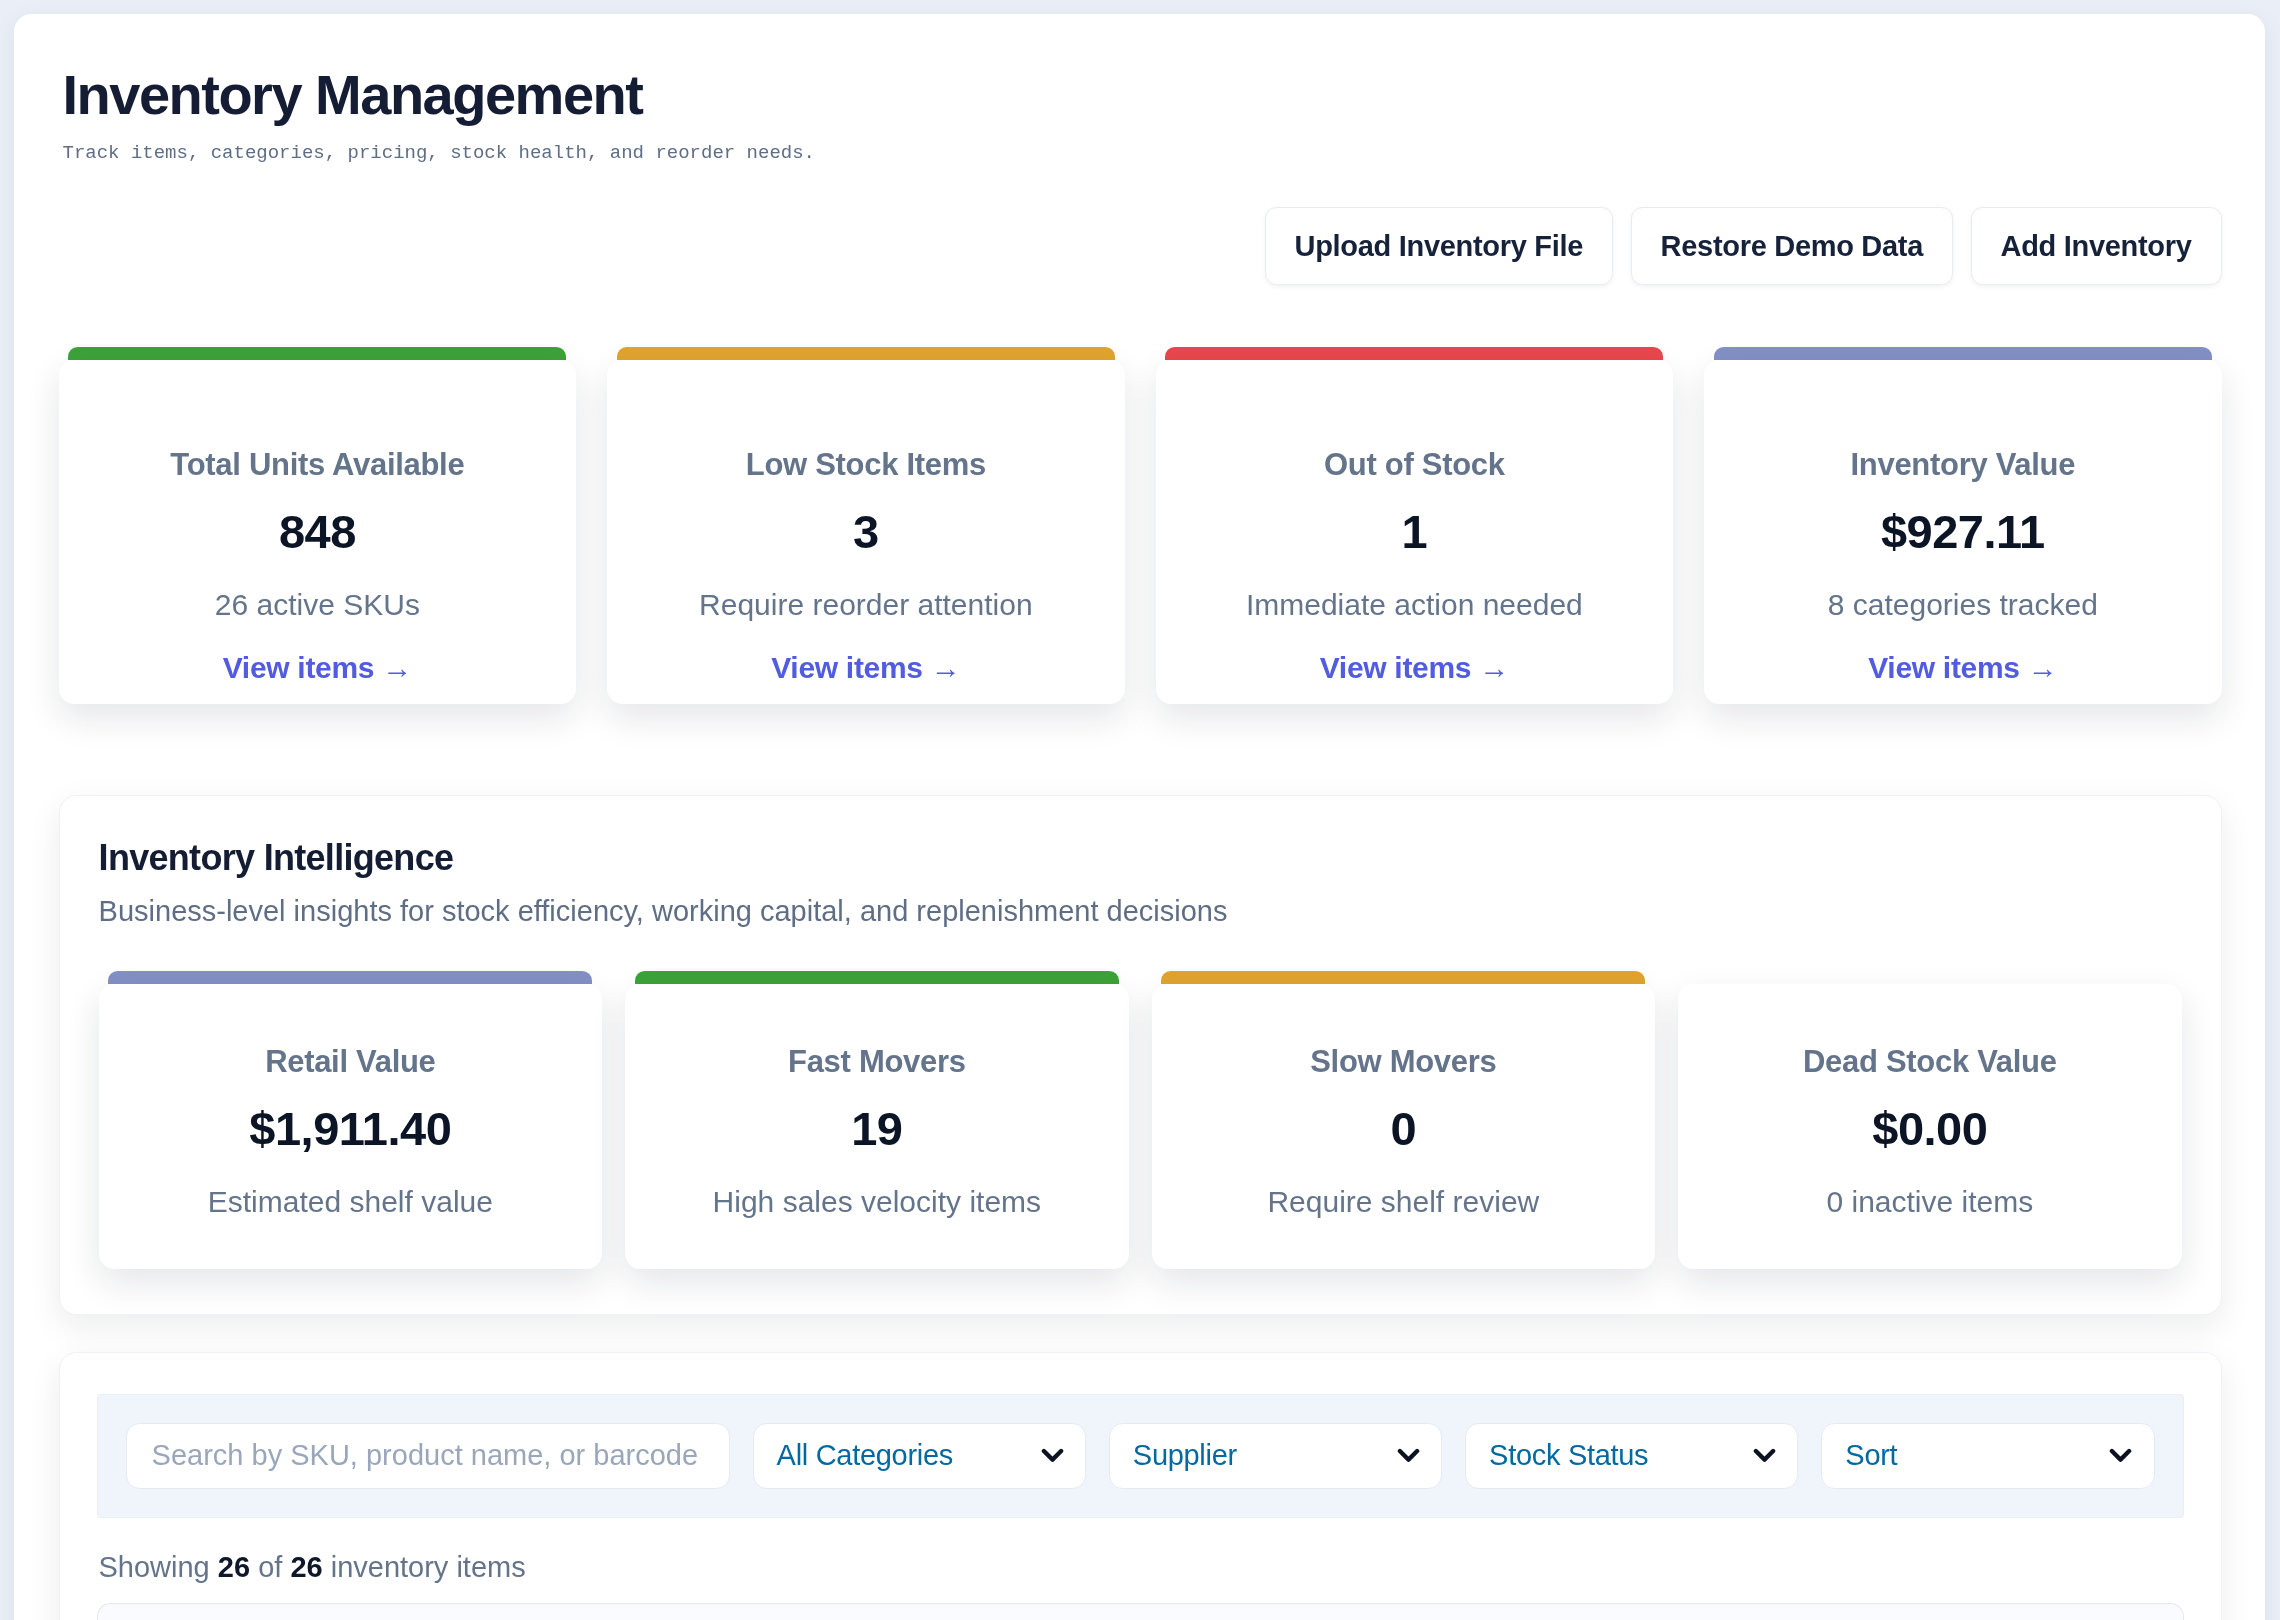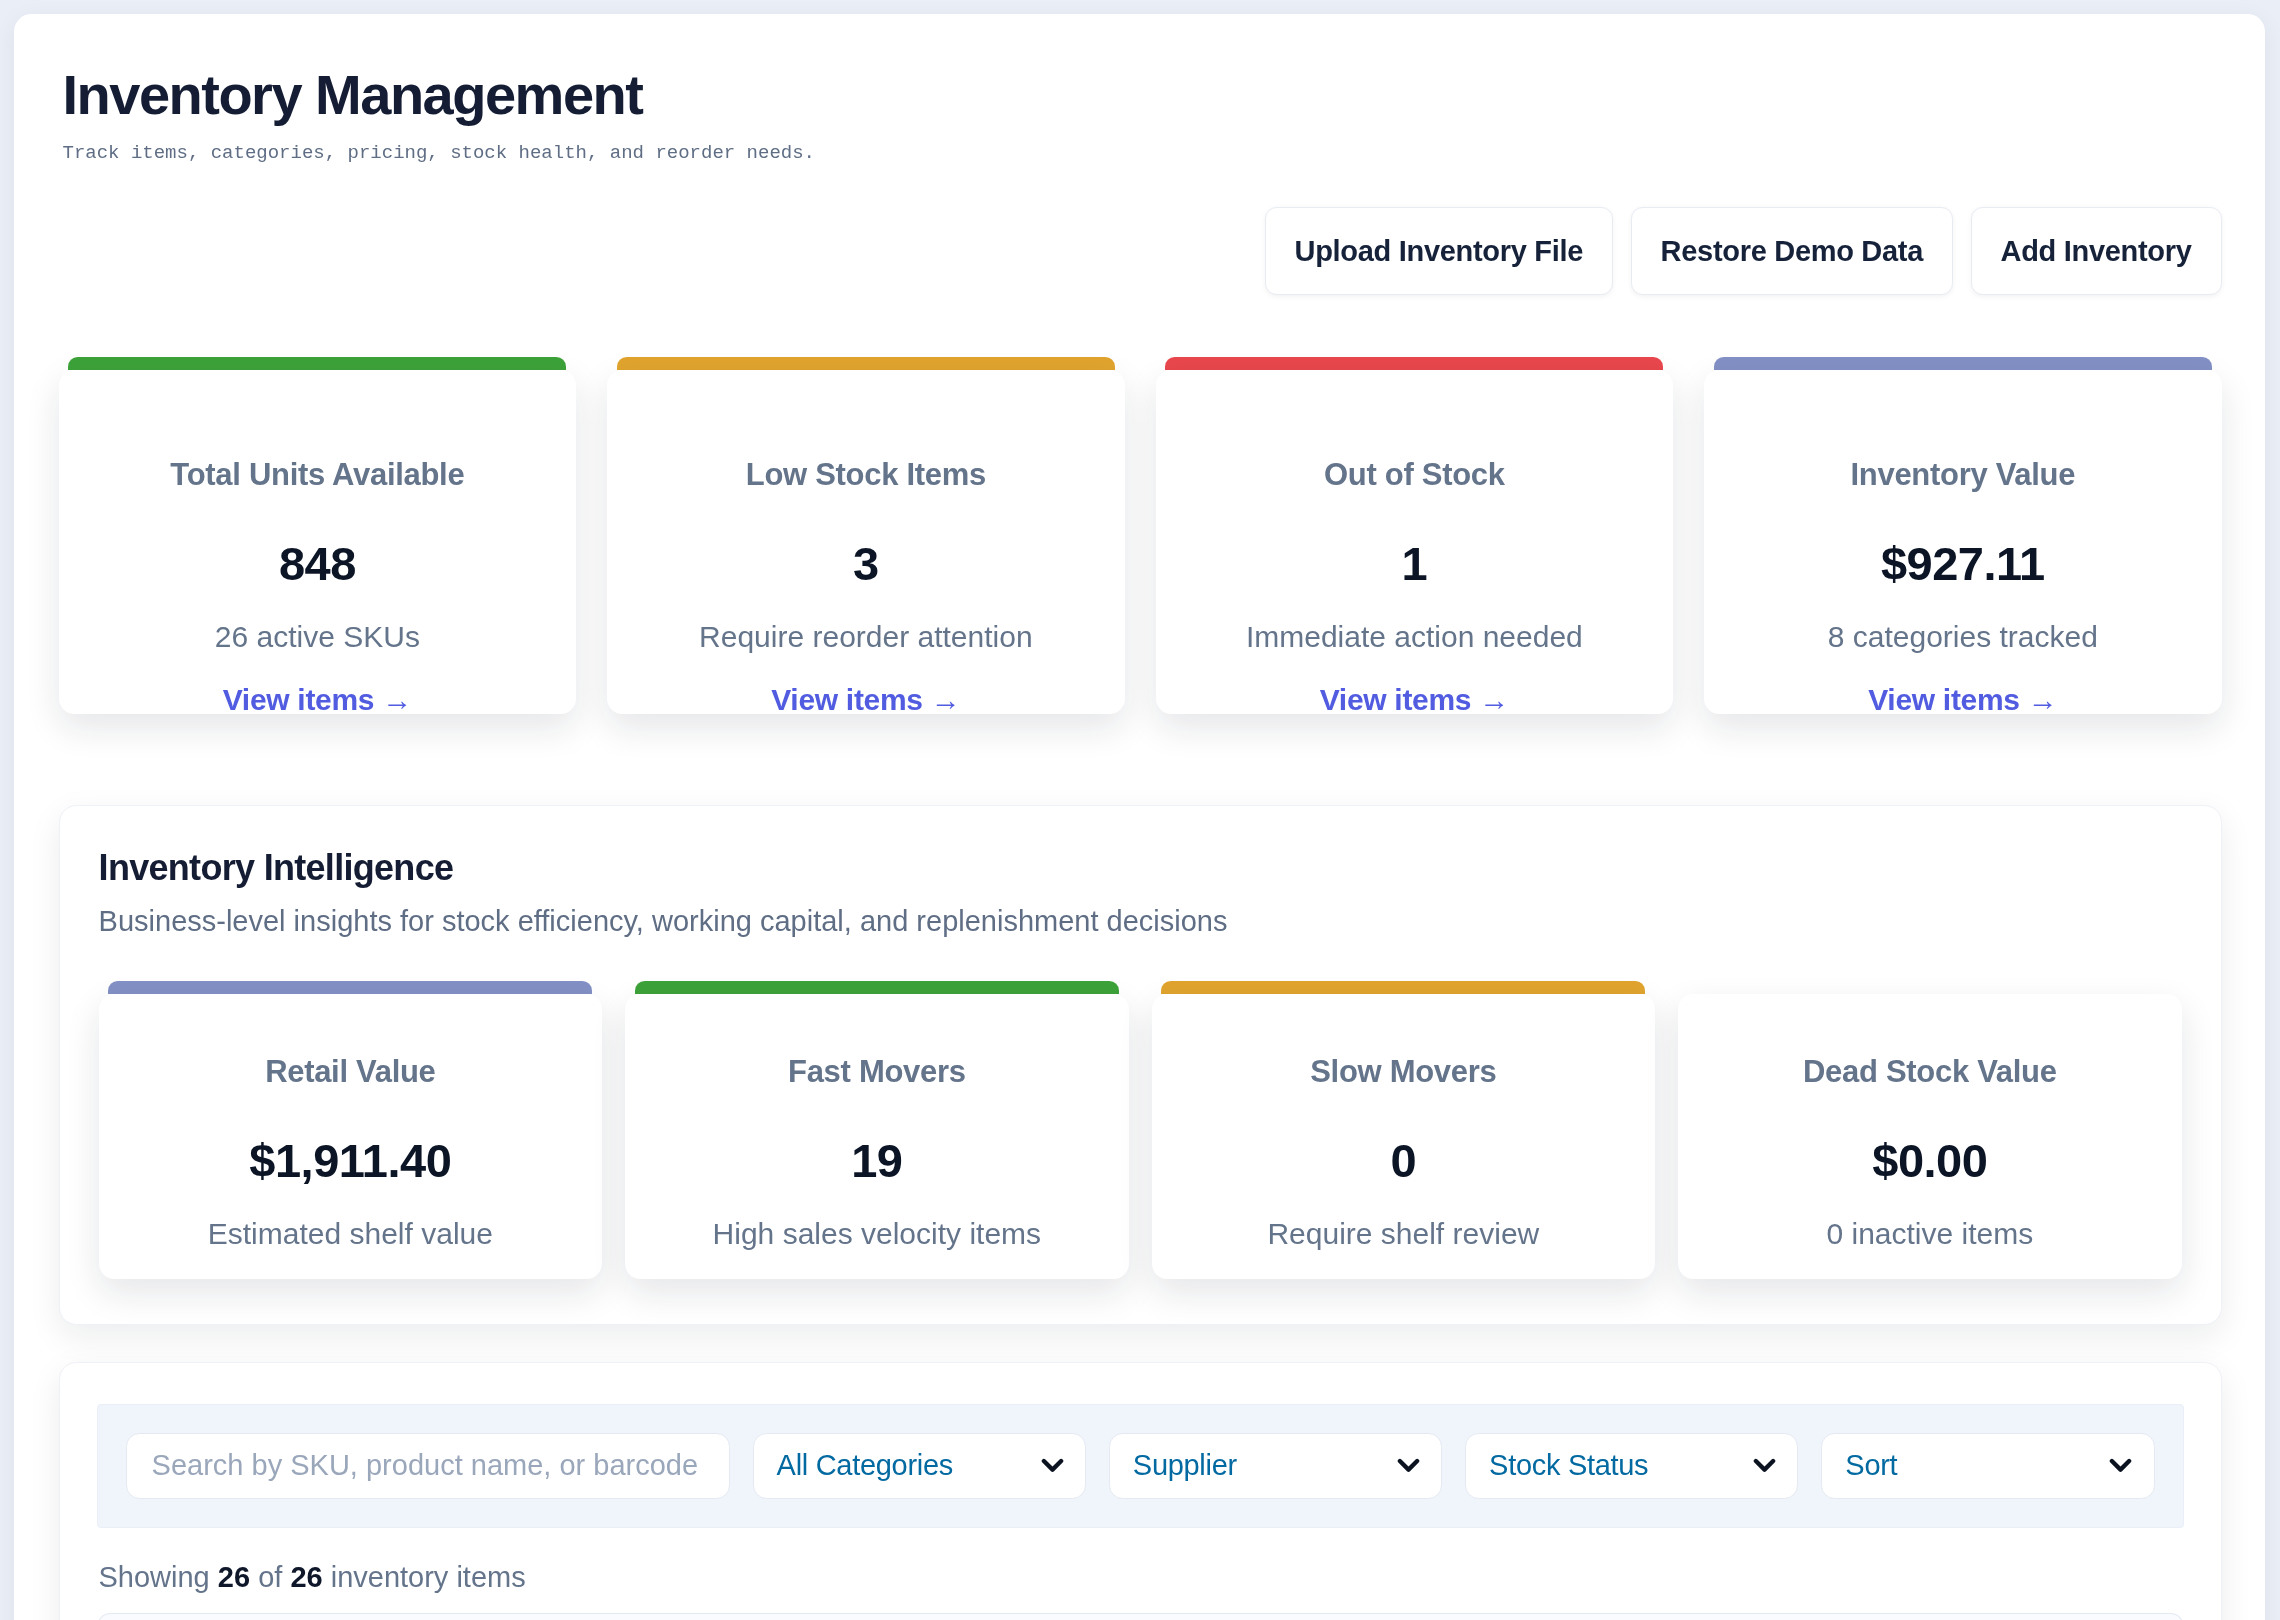--- a/index.html
+++ b/index.html
@@ -19,37 +19,37 @@
 
   
   .page-title {
     margin: 11.6px 0 0 3.9px; font-size: 56px; line-height: 1.12; font-weight: 800;
     letter-spacing: -1.5px; color: #141d33;
   }
   .page-sub { margin: 15.5px 0 0 3.9px; font-size: 19px; color: #5f6e85; font-family: Liberation Mono, monospace; }
 
   .actions { display: flex; justify-content: flex-end; gap: 17.5px; margin-top: 43px; }
   .btn {
-    height: 88px; padding: 0 29px; background: #fff;
+    height: 78px; padding: 0 29px; background: #fff;
     border: 1.9px solid #e7ebf2; border-radius: 11.6px;
     font: inherit; font-size: 29px; font-weight: 700; color: #16223a;
     letter-spacing: -0.3px; box-shadow: 0 1.9px 5.8px rgba(15,23,42,.05);
     cursor: pointer; white-space: nowrap;
   }
 
   
   .stat-row { display: grid; grid-template-columns: repeat(4, 1fr); gap: 31px; margin-top: 62px; }
   .accent { height: 12.6px; margin: 0 9.7px; border-radius: 9.7px 9.7px 0 0; }
   .card-body {
     background: #fff; border-radius: 15.5px; text-align: center;
     box-shadow: 0 13.6px 35px rgba(15,23,42,.11);
     padding: 87px 19.4px 0; height: 344px;
   }
   .card-label { font-size: 31px; font-weight: 700; color: #64748b; letter-spacing: -0.3px; }
-  .card-value { font-size: 47px; font-weight: 800; color: #0c1526; margin-top: 43px; letter-spacing: -0.5px; }
+  .card-value { font-size: 47px; font-weight: 800; color: #0c1526; margin-top: 21px; letter-spacing: -0.5px; }
   .card-sub   { font-size: 30px; color: #64748b; margin-top: 29px; }
   .card-link  {
     display: inline-block; font-size: 30px; font-weight: 700; color: #515ce0;
     margin-top: 29px; text-decoration: none; cursor: pointer; letter-spacing: -0.3px;
   }
 
   
   .panel {
     border: 1px solid #eef1f6; border-radius: 17.5px; background: #fff;
     box-shadow: 0 11.6px 33px rgba(15,23,42,.08);

